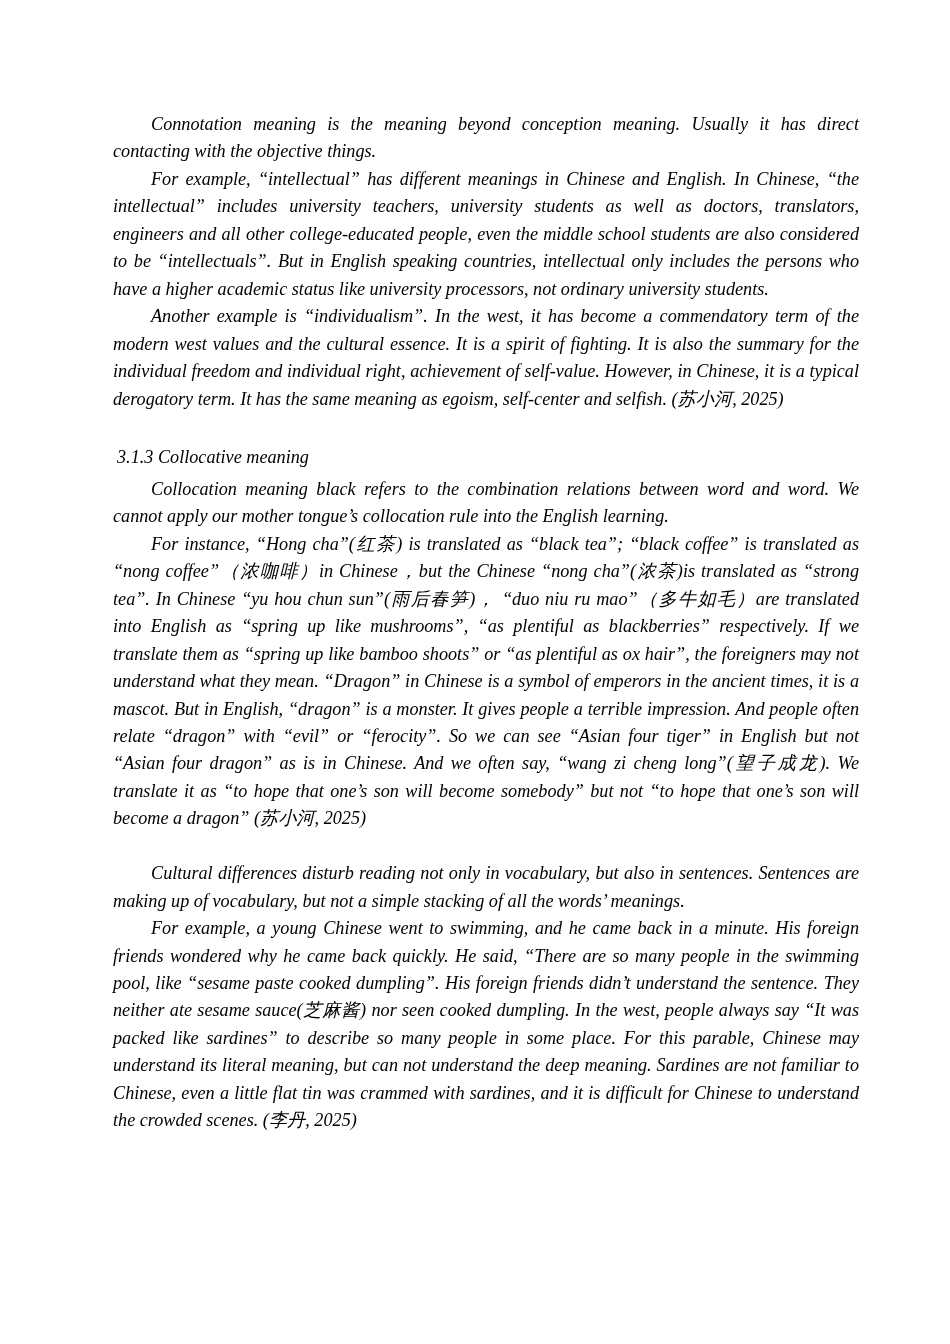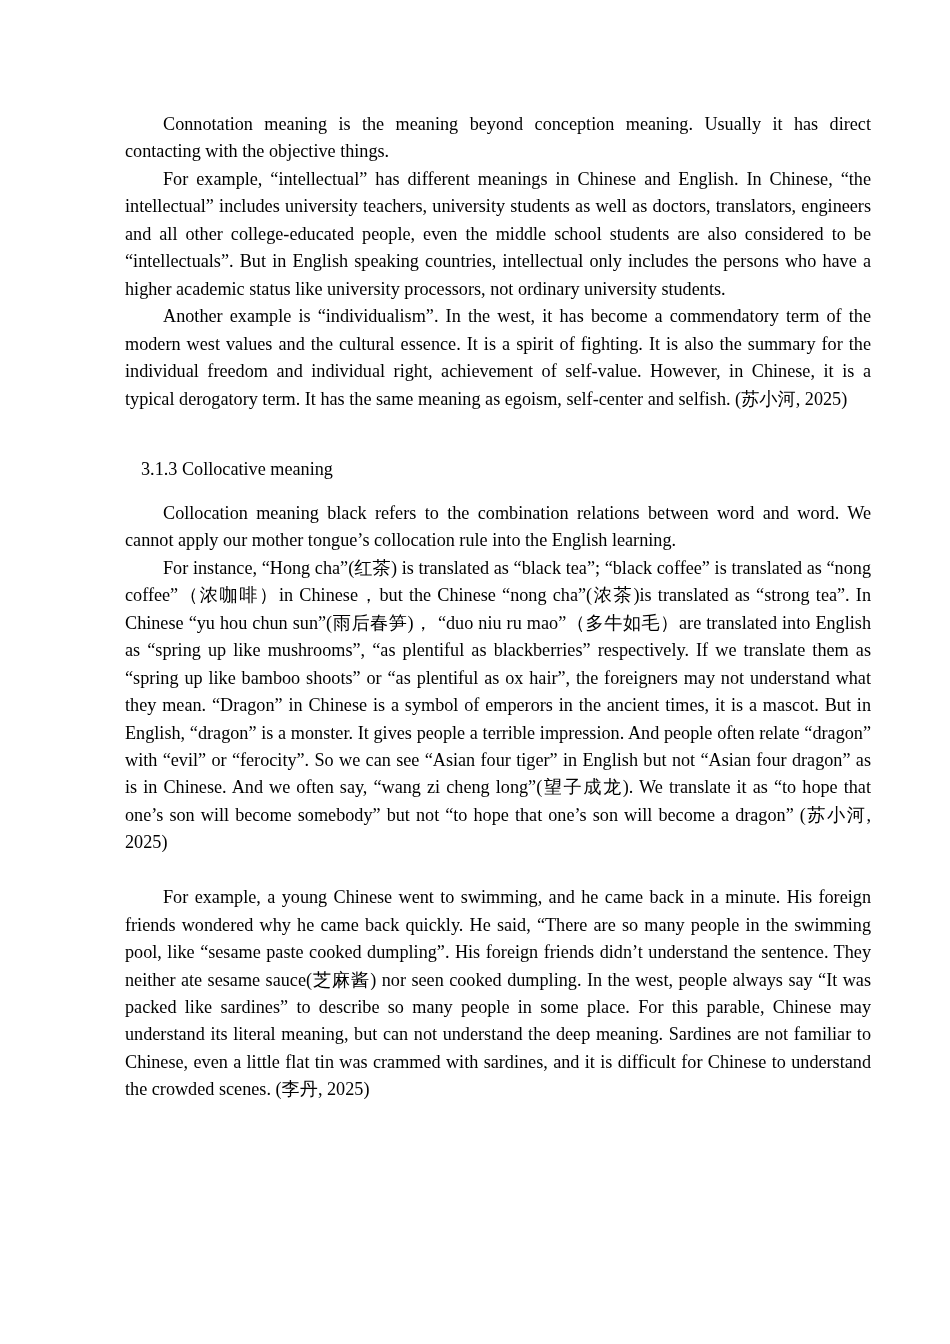--- a/index.html
+++ b/index.html
@@ -10,33 +10,34 @@
     body {
       width: 950px;
       height: 1344px;
       position: relative;
       overflow: hidden;
       font-family: "Liberation Serif", "DejaVu Serif", serif;
       color: #000000;
     }
     .page {
       position: absolute;
-      left: 125px;
+      left: 113px;
       top: 111px;
       width: 746px;
+      font-style: italic;
     }
     p {
       margin: 0;
       font-size: 18.2px;
       line-height: 27.45px;
       text-align: justify;
       text-indent: 38px;
     }
     .heading {
-      margin: 16px;
+      margin: 4px;
       font-size: 18.2px;
       line-height: 27.45px;
       font-weight: normal;
     }
     .heading.bold {
       font-weight: bold;
     }
     .gap {
       height: 27.45px;
     }
@@ -51,15 +52,16 @@
   <p>Another example is “individualism”. In the west, it has become a commendatory term of the modern west values and the cultural essence. It is a spirit of fighting. It is also the summary for the individual freedom and individual right, achievement of self-value. However, in Chinese, it is a typical derogatory term. It has the same meaning as egoism, self-center and selfish. (苏小河, 2025)</p>
 
   <div class="gap"></div>
 
   <div class="heading">3.1.3 Collocative meaning</div>
   <p>Collocation meaning black refers to the combination relations between word and word. We cannot apply our mother tongue’s collocation rule into the English learning.</p>
   <p>For instance, “Hong cha”(红茶) is translated as “black tea”; “black coffee” is translated as “nong coffee”（浓咖啡）in Chinese，but the Chinese “nong cha”(浓茶)is translated as “strong tea”. In Chinese “yu hou chun sun”(雨后春笋)， “duo niu ru mao”（多牛如毛）are translated into English as “spring up like mushrooms”, “as plentiful as blackberries” respectively. If we translate them as “spring up like bamboo shoots” or “as plentiful as ox hair”, the foreigners may not understand what they mean.  “Dragon” in Chinese is a symbol of emperors in the ancient times, it is a mascot. But in English, “dragon” is a monster. It gives people a terrible impression. And people often relate “dragon” with “evil” or “ferocity”. So we can see “Asian four tiger” in English but not “Asian four dragon” as is in Chinese. And we often say, “wang zi cheng long”(望子成龙). We translate it as “to hope that one’s son will become somebody” but not “to hope that one’s son will become a dragon” (苏小河, 2025)</p>
 
   <div class="gap"></div>
 
+  <p>Cultural differences disturb reading not only in vocabulary, but also in sentences. Sentences are making up of vocabulary, but not a simple stacking of all the words’ meanings.</p>
   <p>For example, a young Chinese went to swimming, and he came back in a minute. His foreign friends wondered why he came back quickly. He said, “There are so many people in the swimming pool, like “sesame paste cooked dumpling”. His foreign friends didn’t understand the sentence. They neither ate sesame sauce(芝麻酱) nor seen cooked dumpling. In the west, people always say “It was packed like sardines” to describe so many people in some place. For this parable, Chinese may understand its literal meaning, but can not understand the deep meaning. Sardines are not familiar to Chinese, even a little flat tin was crammed with sardines, and it is difficult for Chinese to understand the crowded scenes. (李丹, 2025)</p>
 
 </div>
 
 </body></html>

